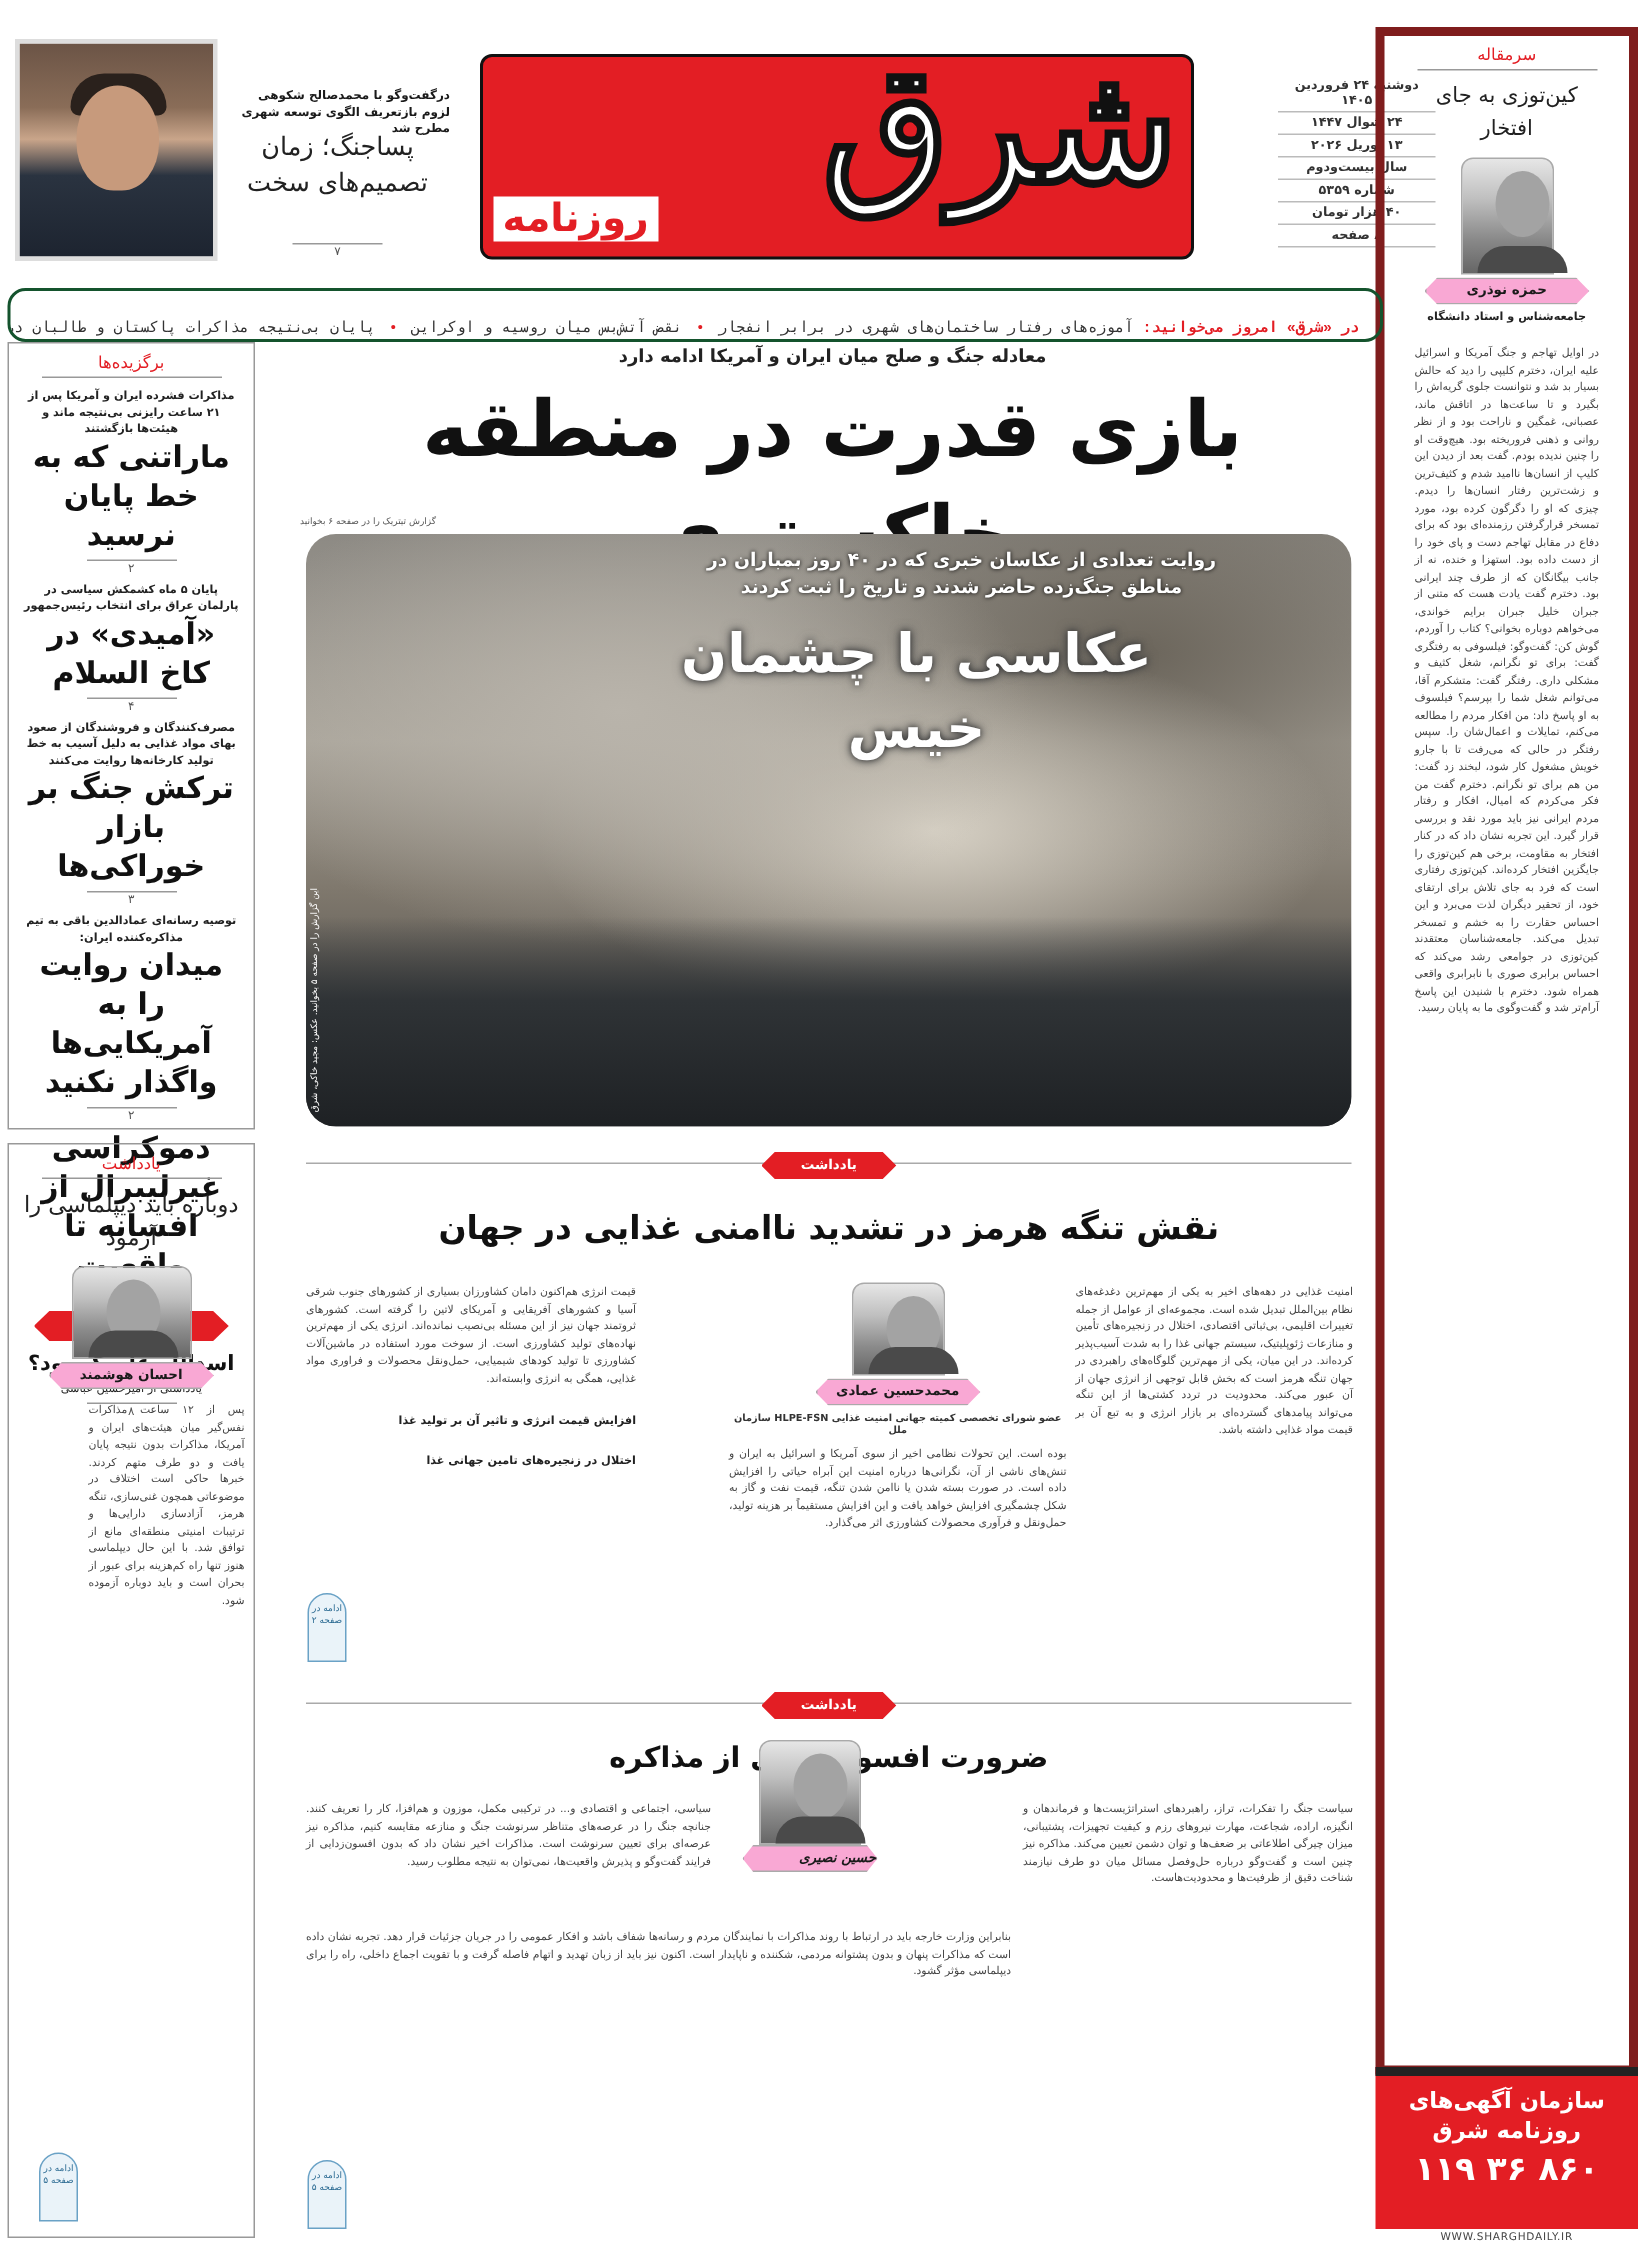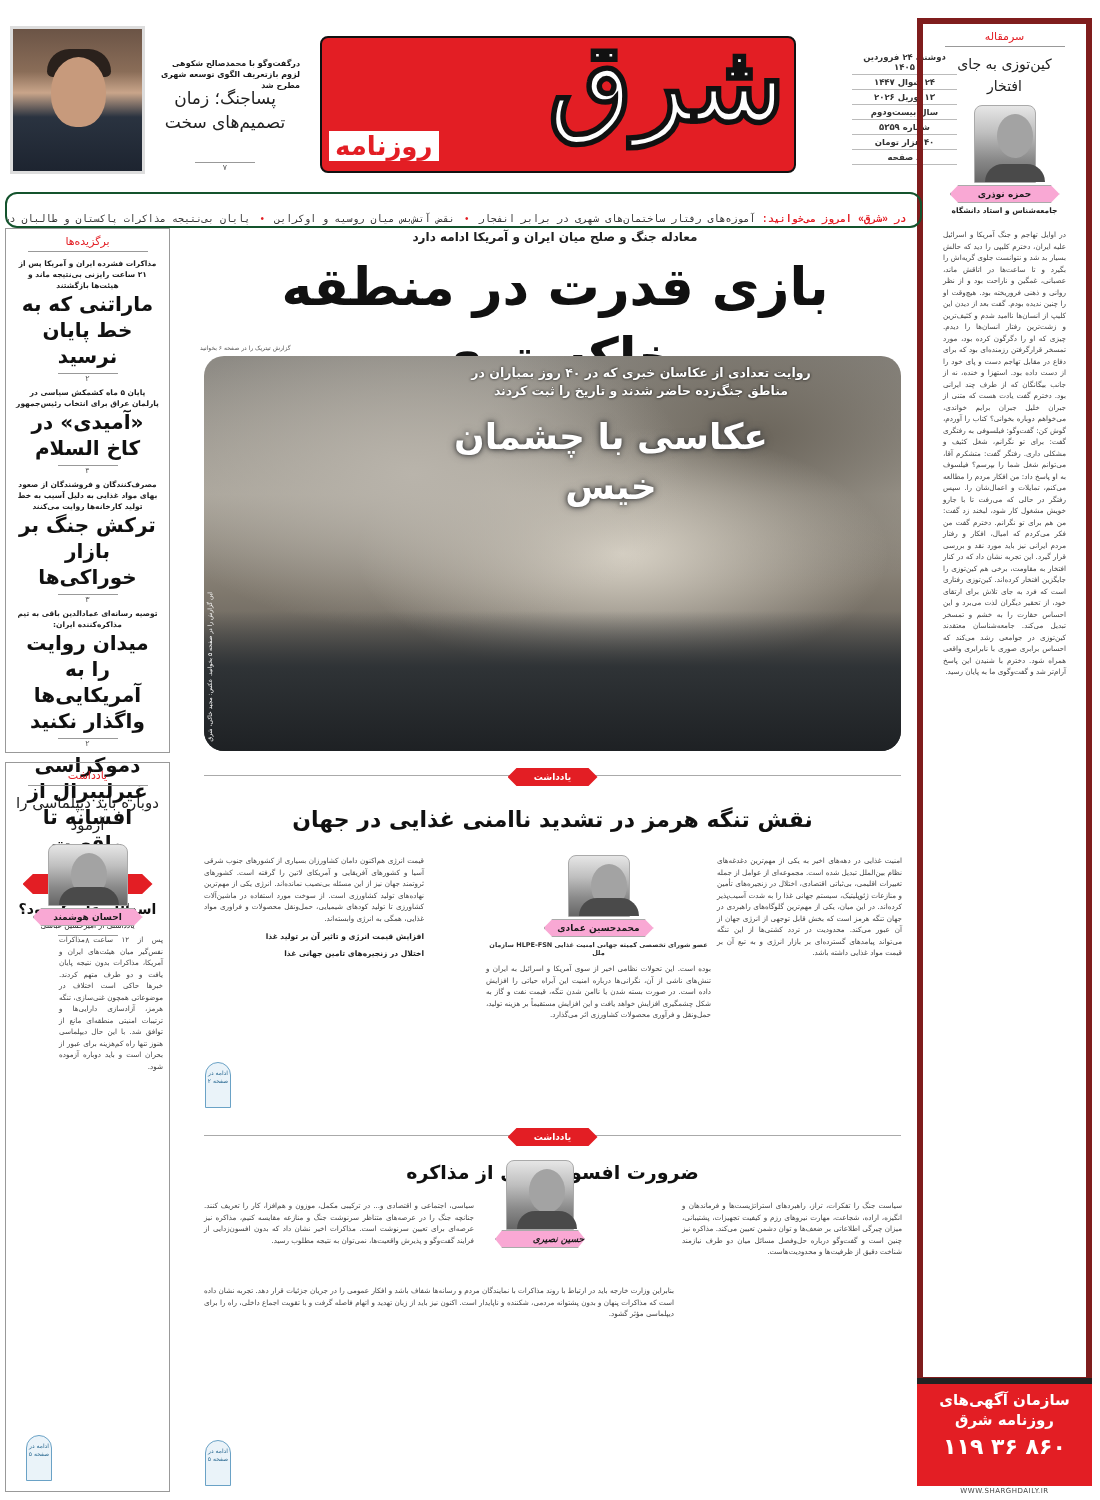--- a/index.html
+++ b/index.html
@@ -70,21 +70,21 @@
 
   #note1-band { left: 204px; top: 775px; }
   #note1-title { left: 204px; top: 800px; width: 697px; text-align: center; font-size: 22px; line-height: 40px; font-weight: bold; color: #111; }
   #note1-col-right { right: 198px; top: 855px; width: 185px; }
   #note1-col-mid { left: 440px; top: 855px; width: 225px; text-align: center; margin-left: 46px; }
   #note1-col-mid .portrait { width: 62px; height: 62px; margin: 0 auto; }
   #note1-col-mid .name-plate { width: 110px; margin-top: 2px; }
   #note1-col-mid .affil { font-size: 6.5px; margin-top: 4px; font-weight: bold; color: #333; }
   #note1-col-mid .body-text { margin-top: 6px; }
   #note1-col-left { left: 204px; top: 855px; width: 220px; }
-  .subhead { font-size: 7.5px; font-weight: bold; color: #222; margin: 8px 0; }
+  .subhead { font-size: 7.5px; font-weight: bold; color: #222; margin: 18px 0; }
 
   .cont-box { position:absolute; width: 26px; height: 46px; border: 1px solid #6aa2c6; border-radius: 13px 13px 0 0; text-align: center; font-size: 6px; line-height: 8px; color: #2b6a92; padding-top: 6px; background: #eaf3f9; }
 
   #note2-band { left: 204px; top: 1135px; }
   #note2-title { left: 204px; top: 1155px; width: 697px; text-align: center; font-size: 19px; line-height: 34px; font-weight: bold; color: #111; }
   #note2-col-right { right: 198px; top: 1200px; width: 220px; }
   #note2-col-mid { left: 490px; top: 1160px; width: 100px; text-align: right; font-style: italic; }
   #note2-col-mid .portrait { width: 68px; height: 70px; margin: 0 auto; }
   #note2-col-text { left: 204px; top: 1200px; width: 270px; }
   #note2-col-bottom { left: 204px; top: 1285px; width: 470px; }

